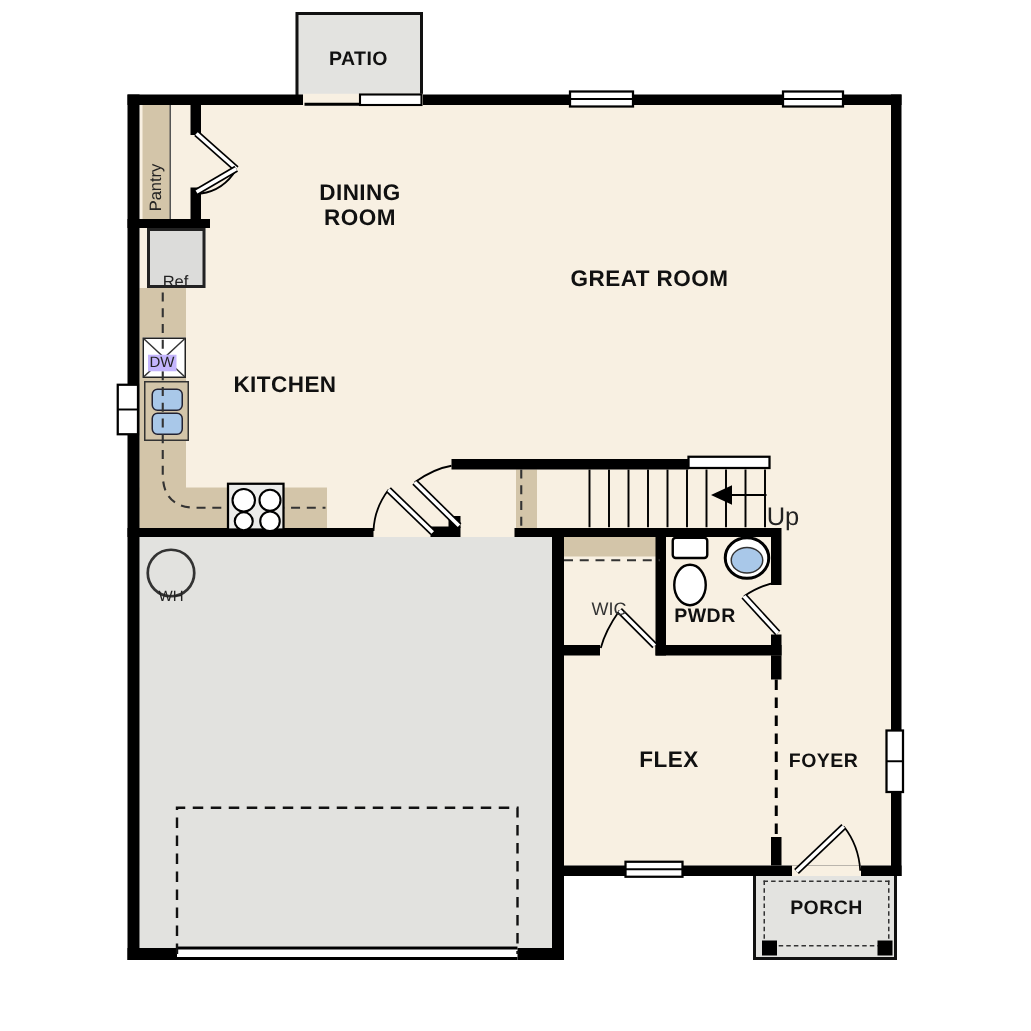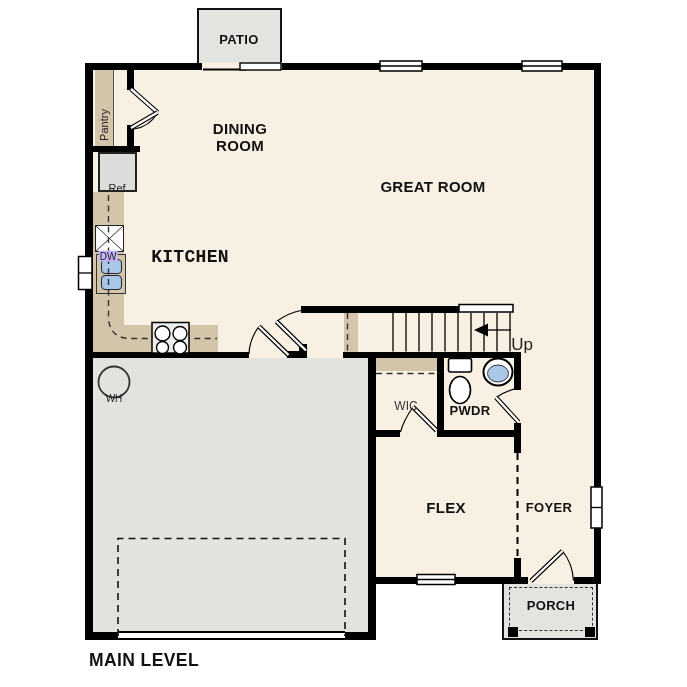--- a/index.html
+++ b/index.html
@@ -172,24 +172,23 @@
       <path class="leaf-o" d="M531,581 L562.5,551"></path>
         <path class="leaf-i" d="M531,581 L562.5,551"></path>
     </g>
   </svg>
 
   <div class="lbl" style="left:239px;top:39px;font-size:13px;">PATIO</div>
   <div class="lbl small" style="left:104px;top:109px;font-size:11px;color:#222;writing-mode:vertical-rl;transform:translate(-50%,-50%) rotate(180deg);">Pantry</div>
   <div class="lbl wrap" style="left:240px;top:138px;width:92px;font-size:15px;">DINING ROOM</div>
   <div class="lbl" style="left:433px;top:186px;font-size:15px;">GREAT ROOM</div>
   <div class="lbl small" style="left:117px;top:172px;font-size:11px;color:#222;">Ref</div>
-  <div class="lbl small" style="left:108px;top:240px;font-size:10px;color:#222;background:#c4b5fd;padding:0 1px;">DW</div>
-  <div class="lbl" style="left:190px;top:257px;font-size:18px;font-family:Liberation Mono, monospace;">KITCHEN</div>
+  <div class="lbl small" style="left:108px;top:226px;font-size:10px;color:#222;background:#c4b5fd;padding:0 1px;">DW</div>
+  <div class="lbl" style="left:190px;top:257px;font-size:15px;">KITCHEN</div>
   <div class="lbl small" style="left:114px;top:382px;font-size:10px;color:#222;">WH</div>
   <div class="lbl small" style="left:522px;top:329px;font-size:17px;color:#222;">Up</div>
   <div class="lbl small" style="left:406px;top:390px;font-size:12px;color:#333;">WIC</div>
   <div class="lbl" style="left:470px;top:410px;font-size:13px;">PWDR</div>
   <div class="lbl" style="left:446px;top:507px;font-size:15px;">FLEX</div>
   <div class="lbl" style="left:549px;top:507px;font-size:13px;">FOYER</div>
   <div class="lbl" style="left:551px;top:605px;font-size:13px;">PORCH</div>
-  <div class="abs" style="left:89px;top:650px;font-size:17.5px;font-weight:bold;color:#111;letter-spacing:.4px;">MAIN LEVEL</div>
 
 </div>
 
 </body></html>

